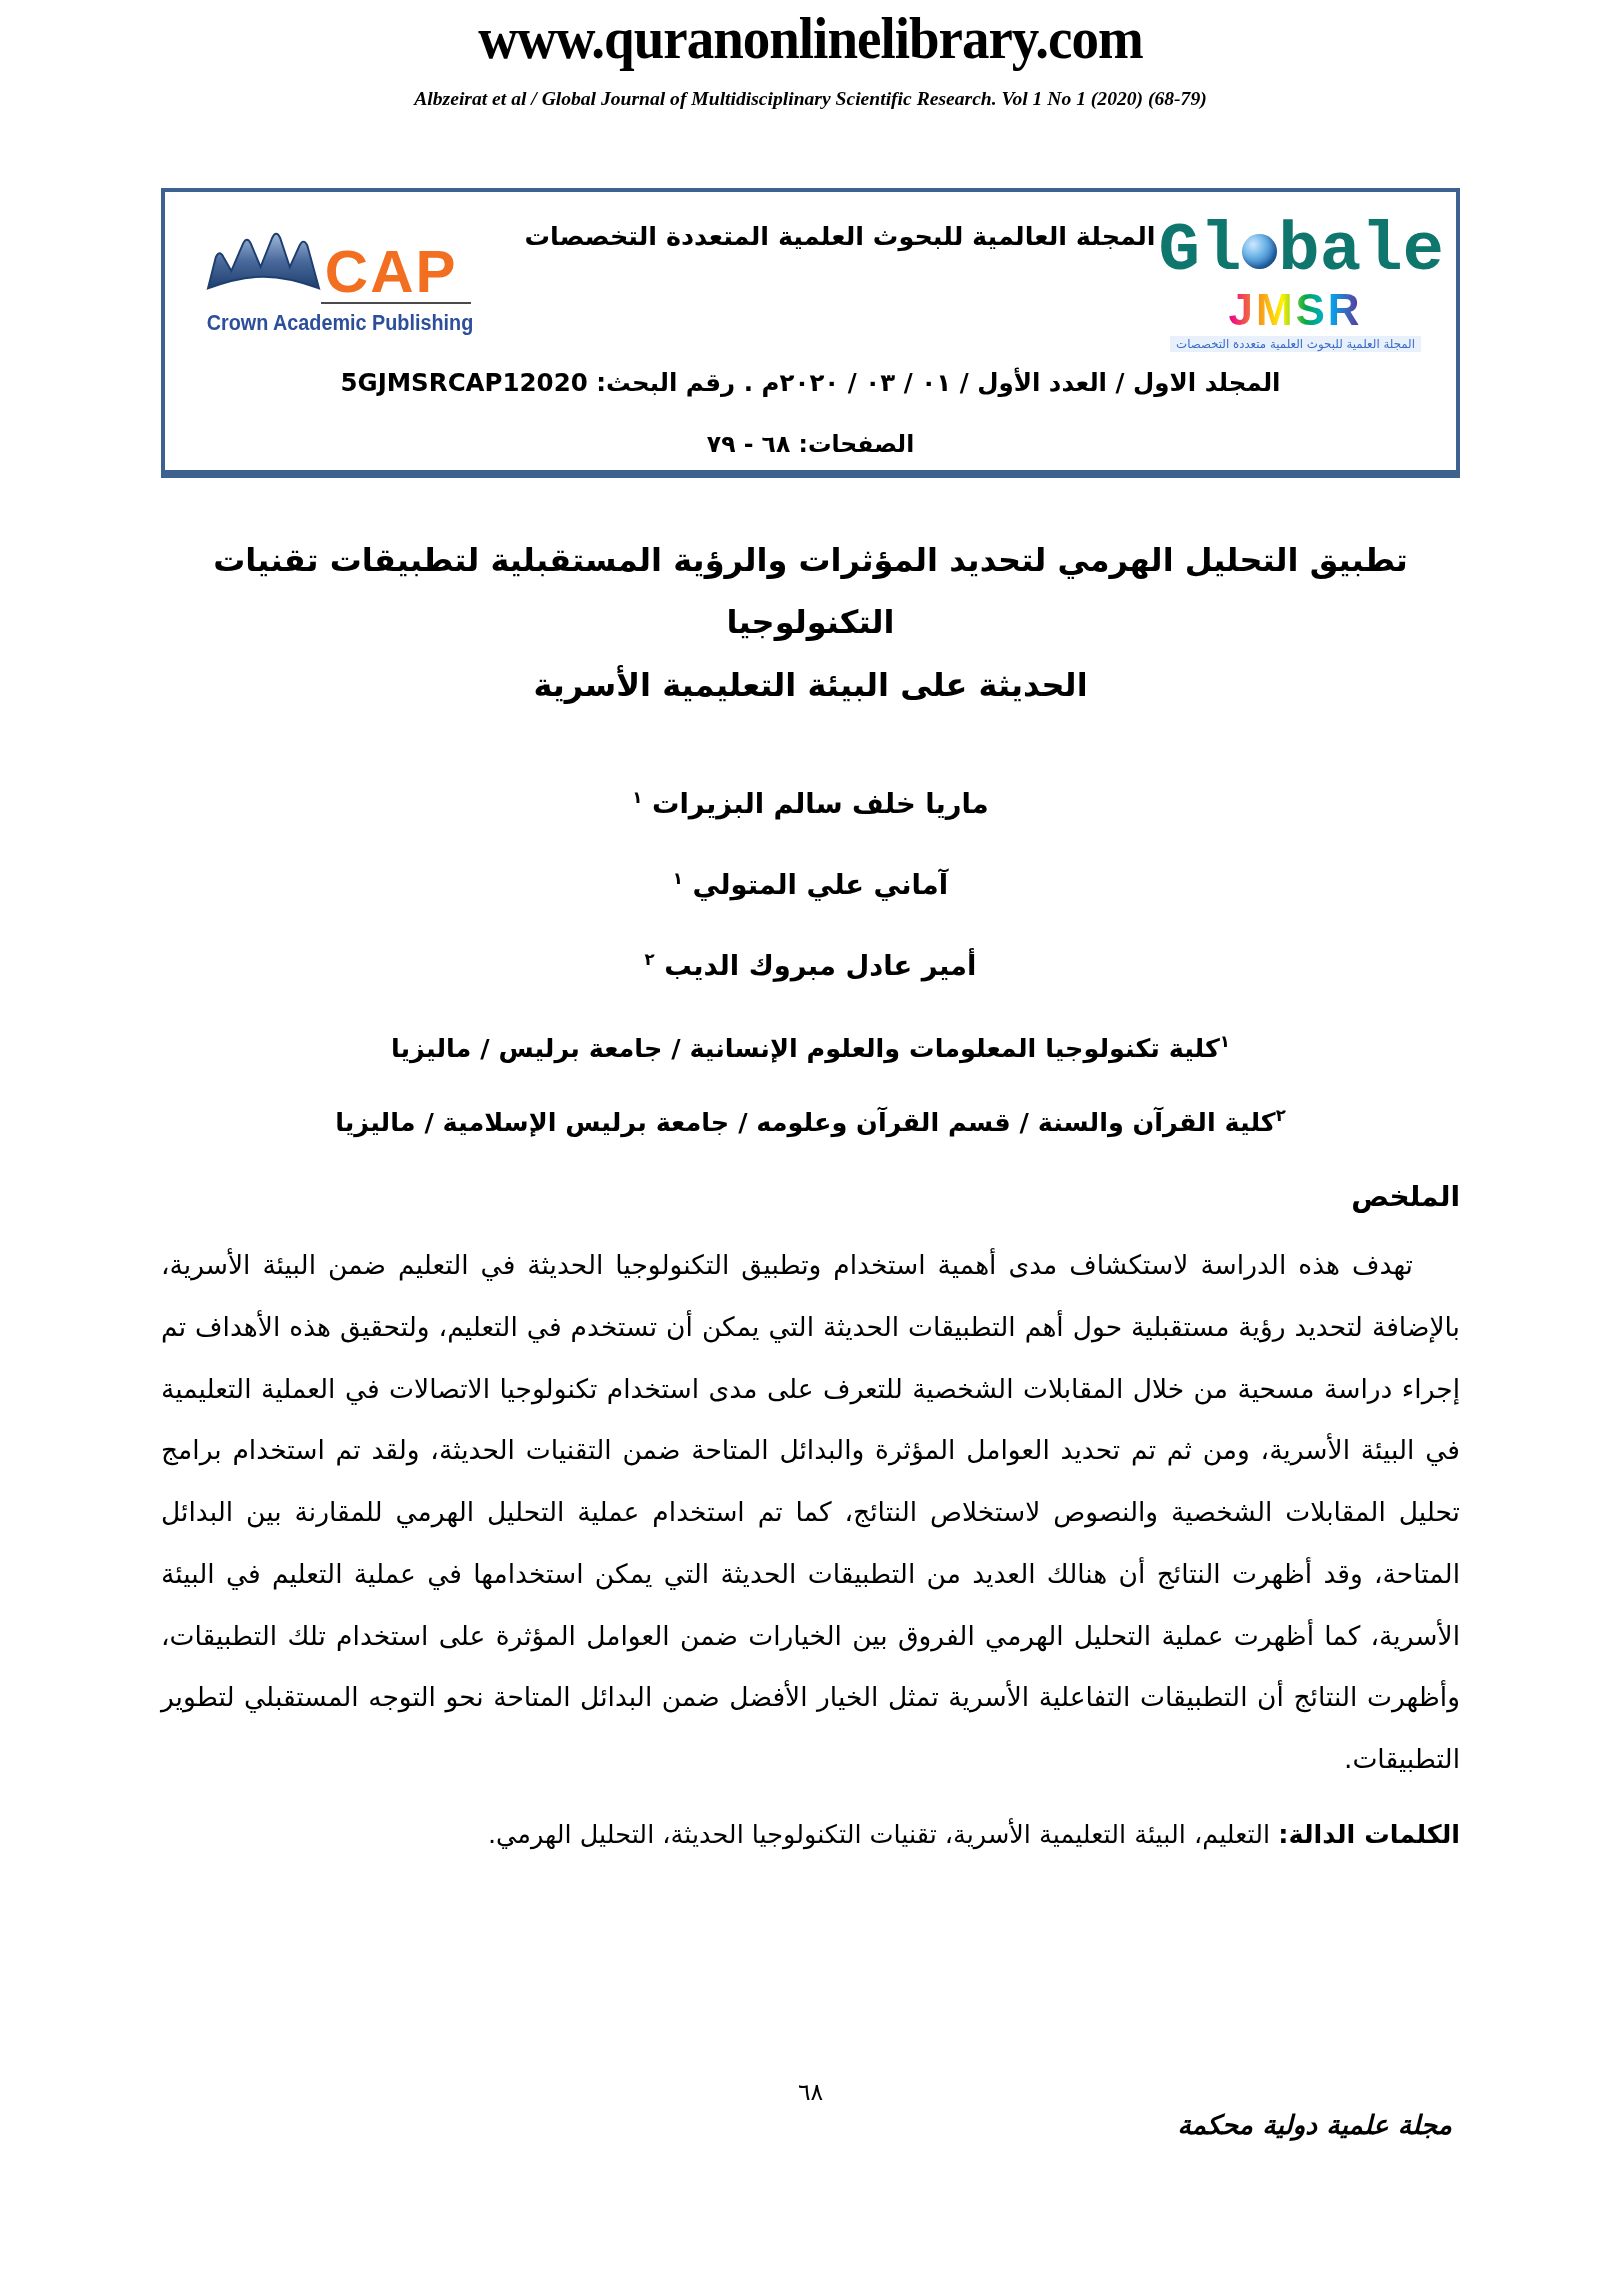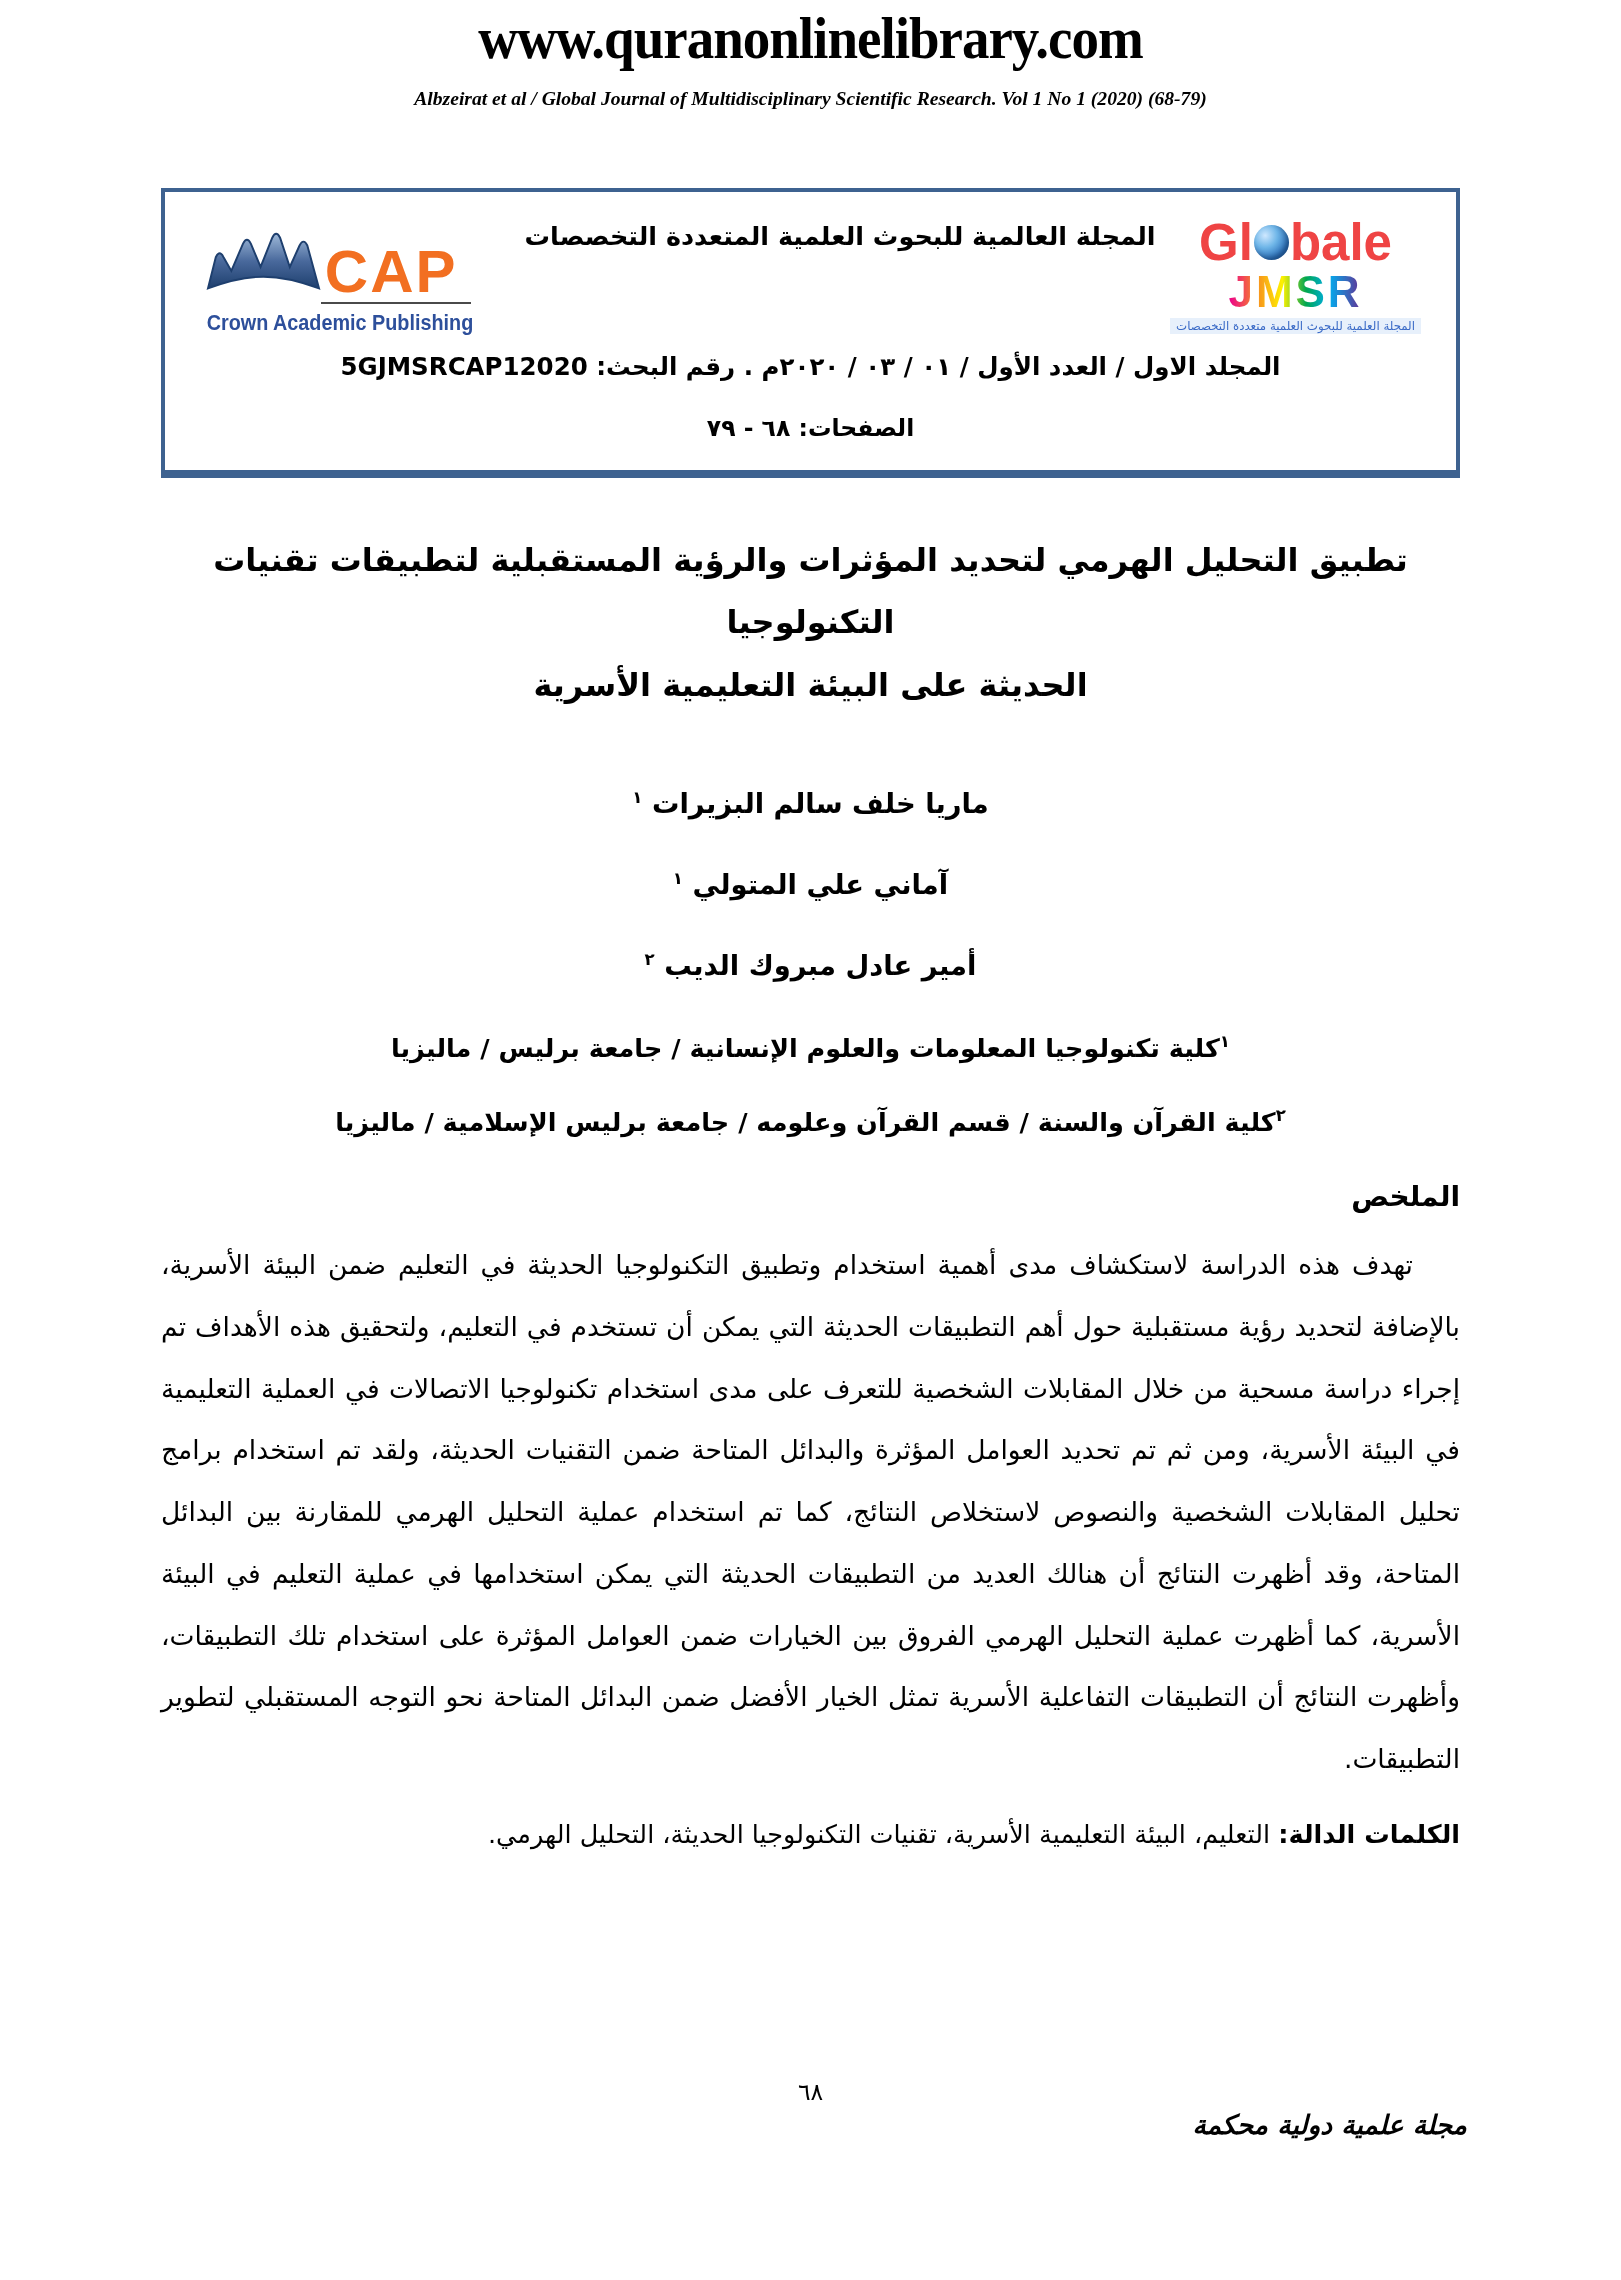--- a/index.html
+++ b/index.html
@@ -86,25 +86,25 @@
     margin-top: 51px;
     font-family: "Liberation Sans", sans-serif;
     font-weight: bold;
     font-size: 25.5px;
     white-space: nowrap;
   }
 
   
   .jmsr-logo { width: 274px; flex: 0 0 auto; text-align: center; padding-top: 3.9px; }
   .globale {
-    font-family: Liberation Sans, sans-serif;
-    font-weight: bold;
-    font-size: 51px;
+    font-family: Liberation Mono, monospace;
+    font-weight: bold;
+    font-size: 69px;
     line-height: 1;
-    color: #ef4444;
+    color: #0f766e;
     white-space: nowrap;
   }
   .globe-icon {
     display: inline-block;
     width: 35px; height: 35px;
     border-radius: 50%;
     background: radial-gradient(circle at 32% 30%, #cfe8ff 0%, #6fb6e8 35%, #2a6fba 70%, #1c4f8f 100%);
     box-shadow: inset -2.9px -2.9px 4.9px rgba(0,0,0,0.25);
     vertical-align: baseline;
     margin: 0 1px;
@@ -201,21 +201,21 @@
 
   
   .page-number {
     position: absolute;
     top: 2078px; left: 0; right: 0;
     text-align: center;
     font-size: 23.5px;
   }
   .journal-type {
     position: absolute;
-    top: 2109px; right: 154px;
+    top: 2109px; right: 169px;
     direction: rtl;
     font-weight: bold;
     font-style: italic;
     font-size: 26.5px;
   }
 </style>
 </head>
 <body>
 
 <div class="page">

